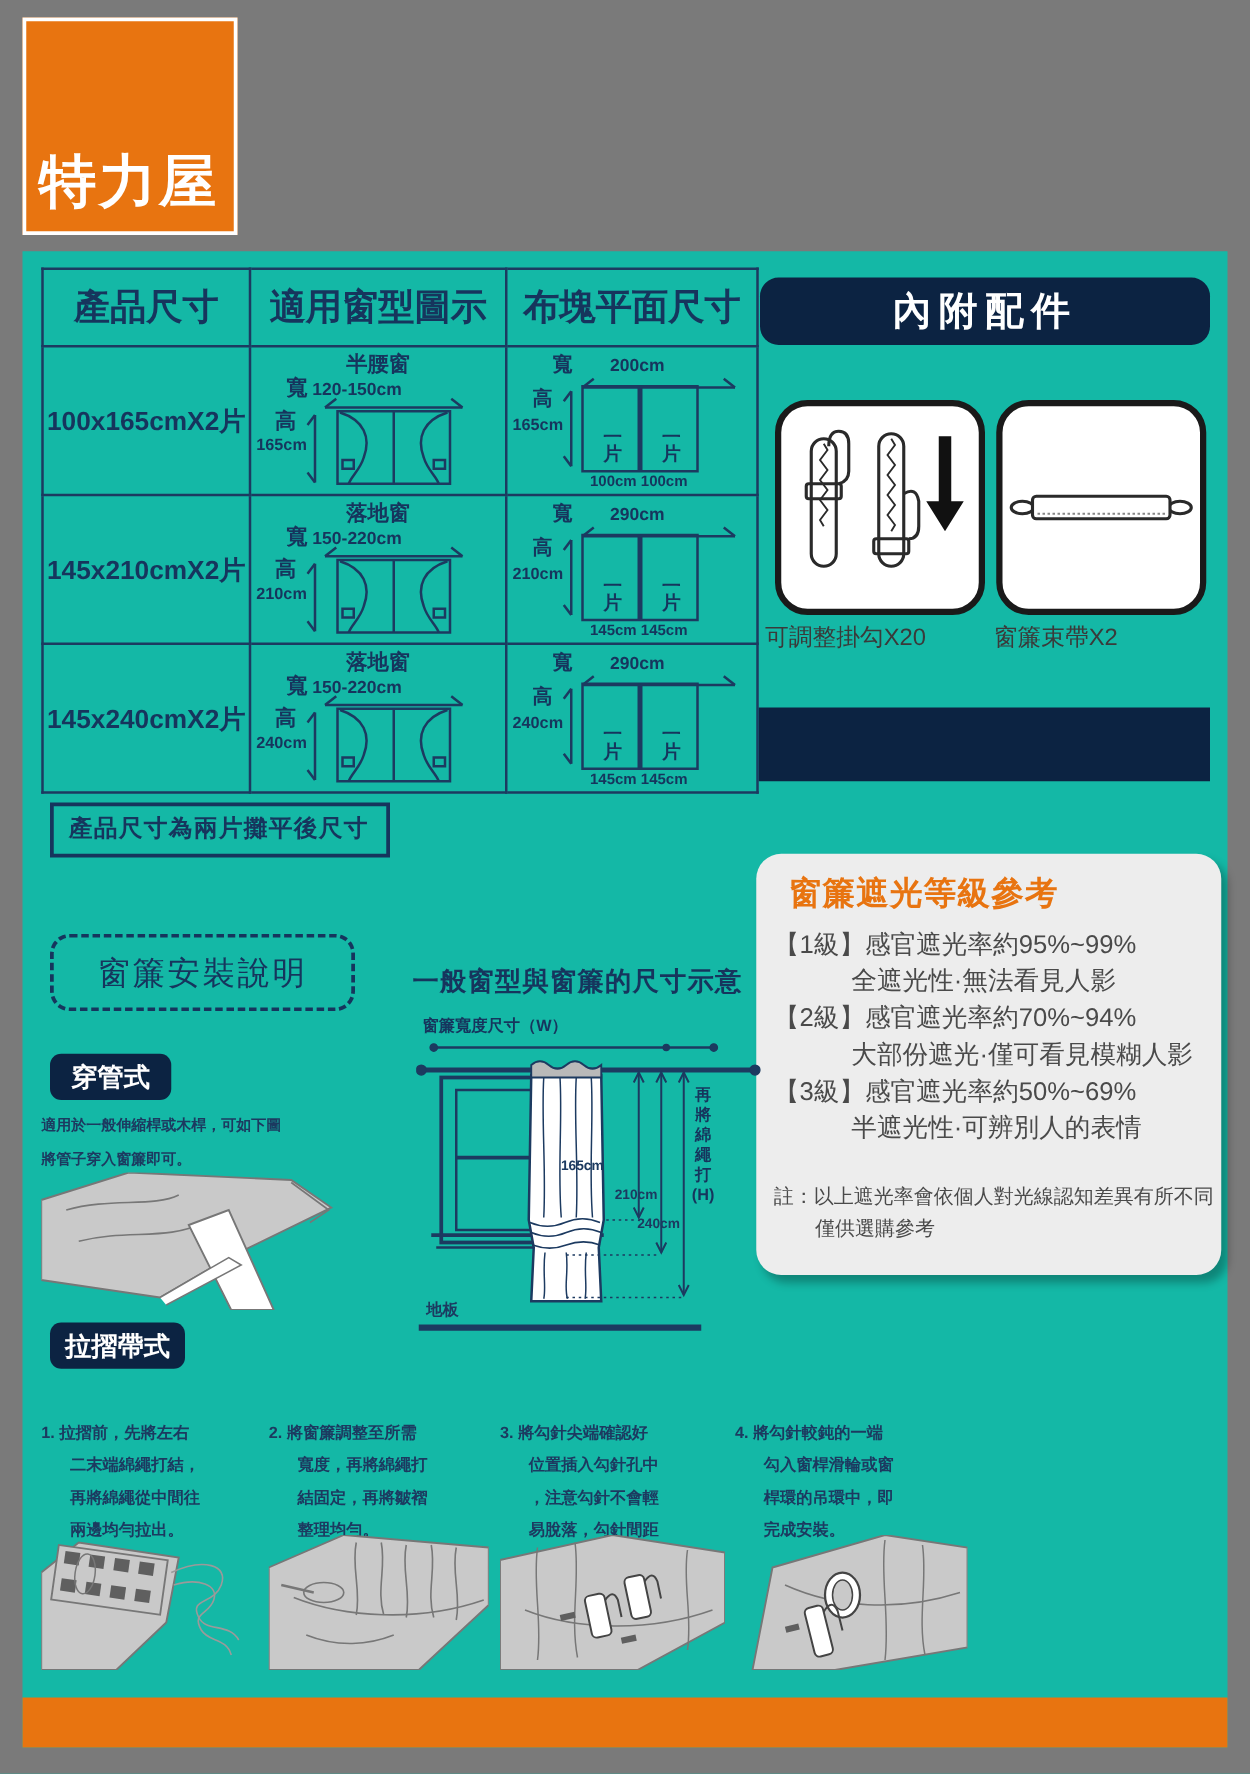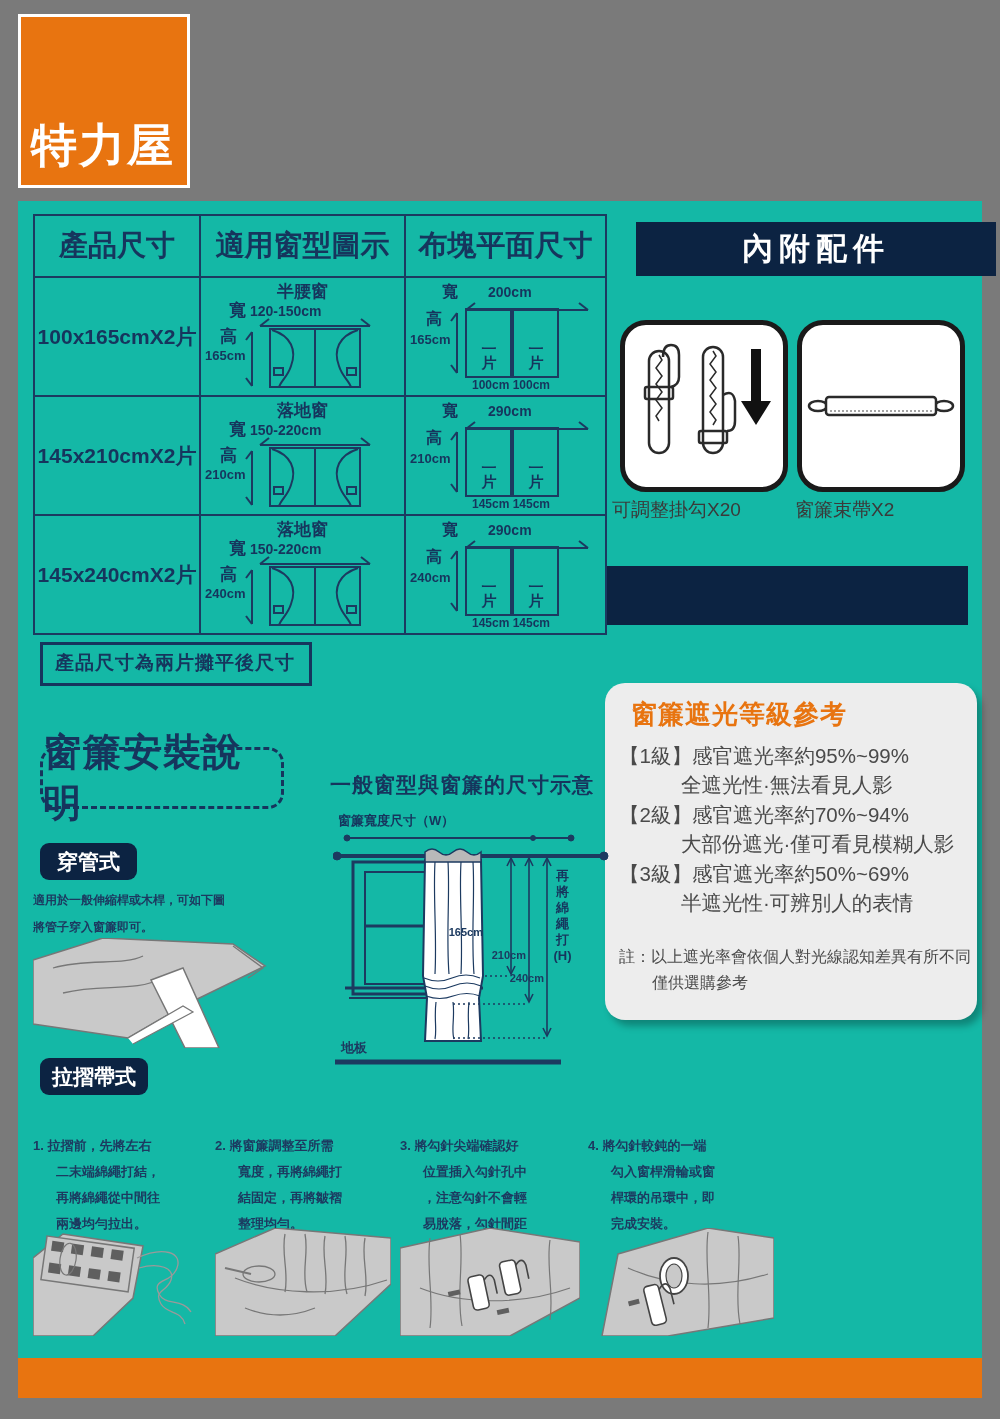--- a/index.html
+++ b/index.html
@@ -35,39 +35,39 @@
   .fw{position:absolute;left:36px;top:4px;font-size:16px;font-weight:bold;}
   .fwv{position:absolute;left:82px;top:6px;font-size:14px;font-weight:bold;}
   .fh{position:absolute;left:20px;top:31px;font-size:16px;font-weight:bold;}
   .fhv{position:absolute;left:4px;top:54px;font-size:13px;font-weight:bold;}
   .pbox{position:absolute;top:30px;width:43px;height:66px;border:2px solid #1c3a60;display:flex;align-items:center;justify-content:center;}
   .pbox.one{left:59px;} .pbox.two{left:106px;}
   .piece{writing-mode:vertical-rl;text-orientation:upright;font-size:15px;font-weight:bold;letter-spacing:2px;}
   .pwidths{position:absolute;left:50px;top:100px;width:110px;text-align:center;font-size:12px;font-weight:bold;}
   
   .band{background:#0c2342;color:#ffffff;font-weight:bold;display:flex;align-items:center;justify-content:center;}
-  .band1{left:618px;top:21px;width:360px;height:54px;font-size:31px;letter-spacing:6px;}
+  .band1{left:590px;top:21px;width:360px;height:54px;font-size:31px;letter-spacing:6px;border-radius:15px;}
   .band2{left:589px;top:365px;width:361px;height:59px;}
   .accbox{border:5px solid #1a1a1a;border-radius:26px;width:158px;height:162px;background:#fff;}
   .accbox.b1{left:602px;top:119px;}
   .accbox.b2{left:779px;top:119px;}
   .acclabel{font-size:19px;color:#3a3a3a;top:296px;}
   .acclabel.l1{left:594px;} .acclabel.l2{left:777px;}
   
   .flatnote{left:22px;top:441px;border:3px solid #16355d;padding:5px 14px 7px 12px;font-size:19px;font-weight:bold;letter-spacing:1px;}
   
   .blackout{left:587px;top:482px;width:372px;height:337px;background:#ededed;border-radius:20px;box-shadow:5px 6px 7px rgba(0,0,0,0.28);color:#4a4a4a;}
   .bo-title{position:absolute;left:26px;top:14px;font-size:26px;font-weight:bold;color:#e87410;letter-spacing:1px;}
   .bo-list{position:absolute;left:14px;top:58px;right:8px;}
   .bo-line1{font-size:20.5px;line-height:29px;}
   .bo-line2{font-size:20.5px;line-height:29px;padding-left:62px;margin-bottom:1px;}
   .bo-note1{position:absolute;left:14px;top:264px;font-size:16px;}
   .bo-note2{position:absolute;left:47px;top:290px;font-size:16px;}
   
-  .dashedbox{left:22px;top:546px;width:238px;height:56px;border:3px dashed #16355d;border-radius:16px;display:flex;align-items:center;font-size:38px;font-weight:bold;letter-spacing:2px;}
+  .dashedbox{left:22px;top:546px;width:238px;height:56px;border:3px dashed #16355d;border-radius:16px;display:flex;align-items:center;justify-content:center;font-size:26px;font-weight:normal;letter-spacing:2px;}
   .diagtitle{left:312px;top:570px;font-size:21px;font-weight:bold;letter-spacing:1px;}
   .wlabel{left:320px;top:611px;font-size:13px;font-weight:bold;}
   .diagsvg{left:315px;top:625px;}
   .vlabel{left:553px;top:668px;width:19px;font-size:13px;font-weight:bold;line-height:16px;word-break:break-all;text-align:center;}
   .badge{background:#0c2342;color:#fff;font-weight:bold;font-size:21px;border-radius:9px;display:flex;align-items:center;justify-content:center;}
   .badge.rod{left:22px;top:642px;width:97px;height:37px;}
   .badge.pleat{left:22px;top:857px;width:108px;height:37px;}
   .roddesc{left:15px;top:686px;font-size:12px;font-weight:bold;line-height:27px;color:#1c3a60;}
   .rodillus{left:15px;top:737px;}
   

